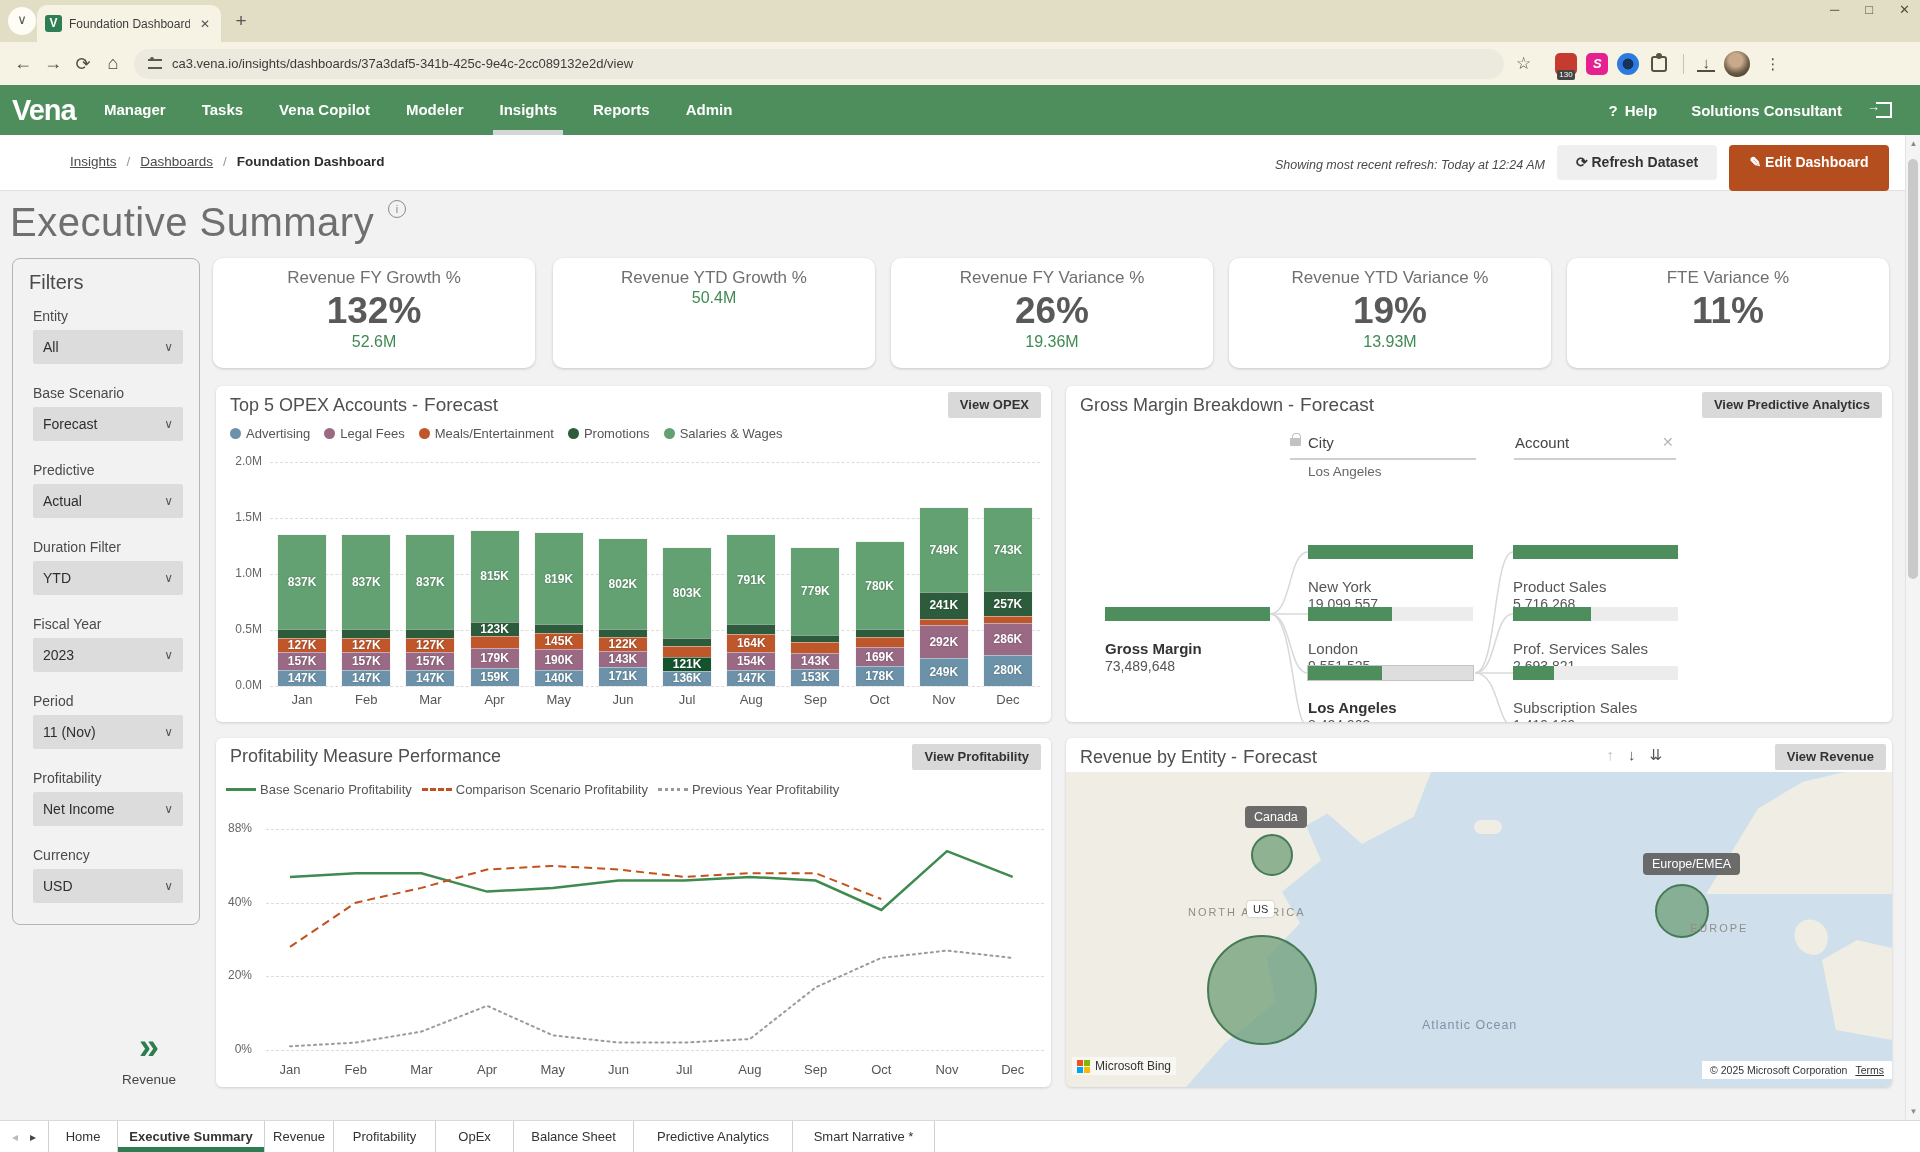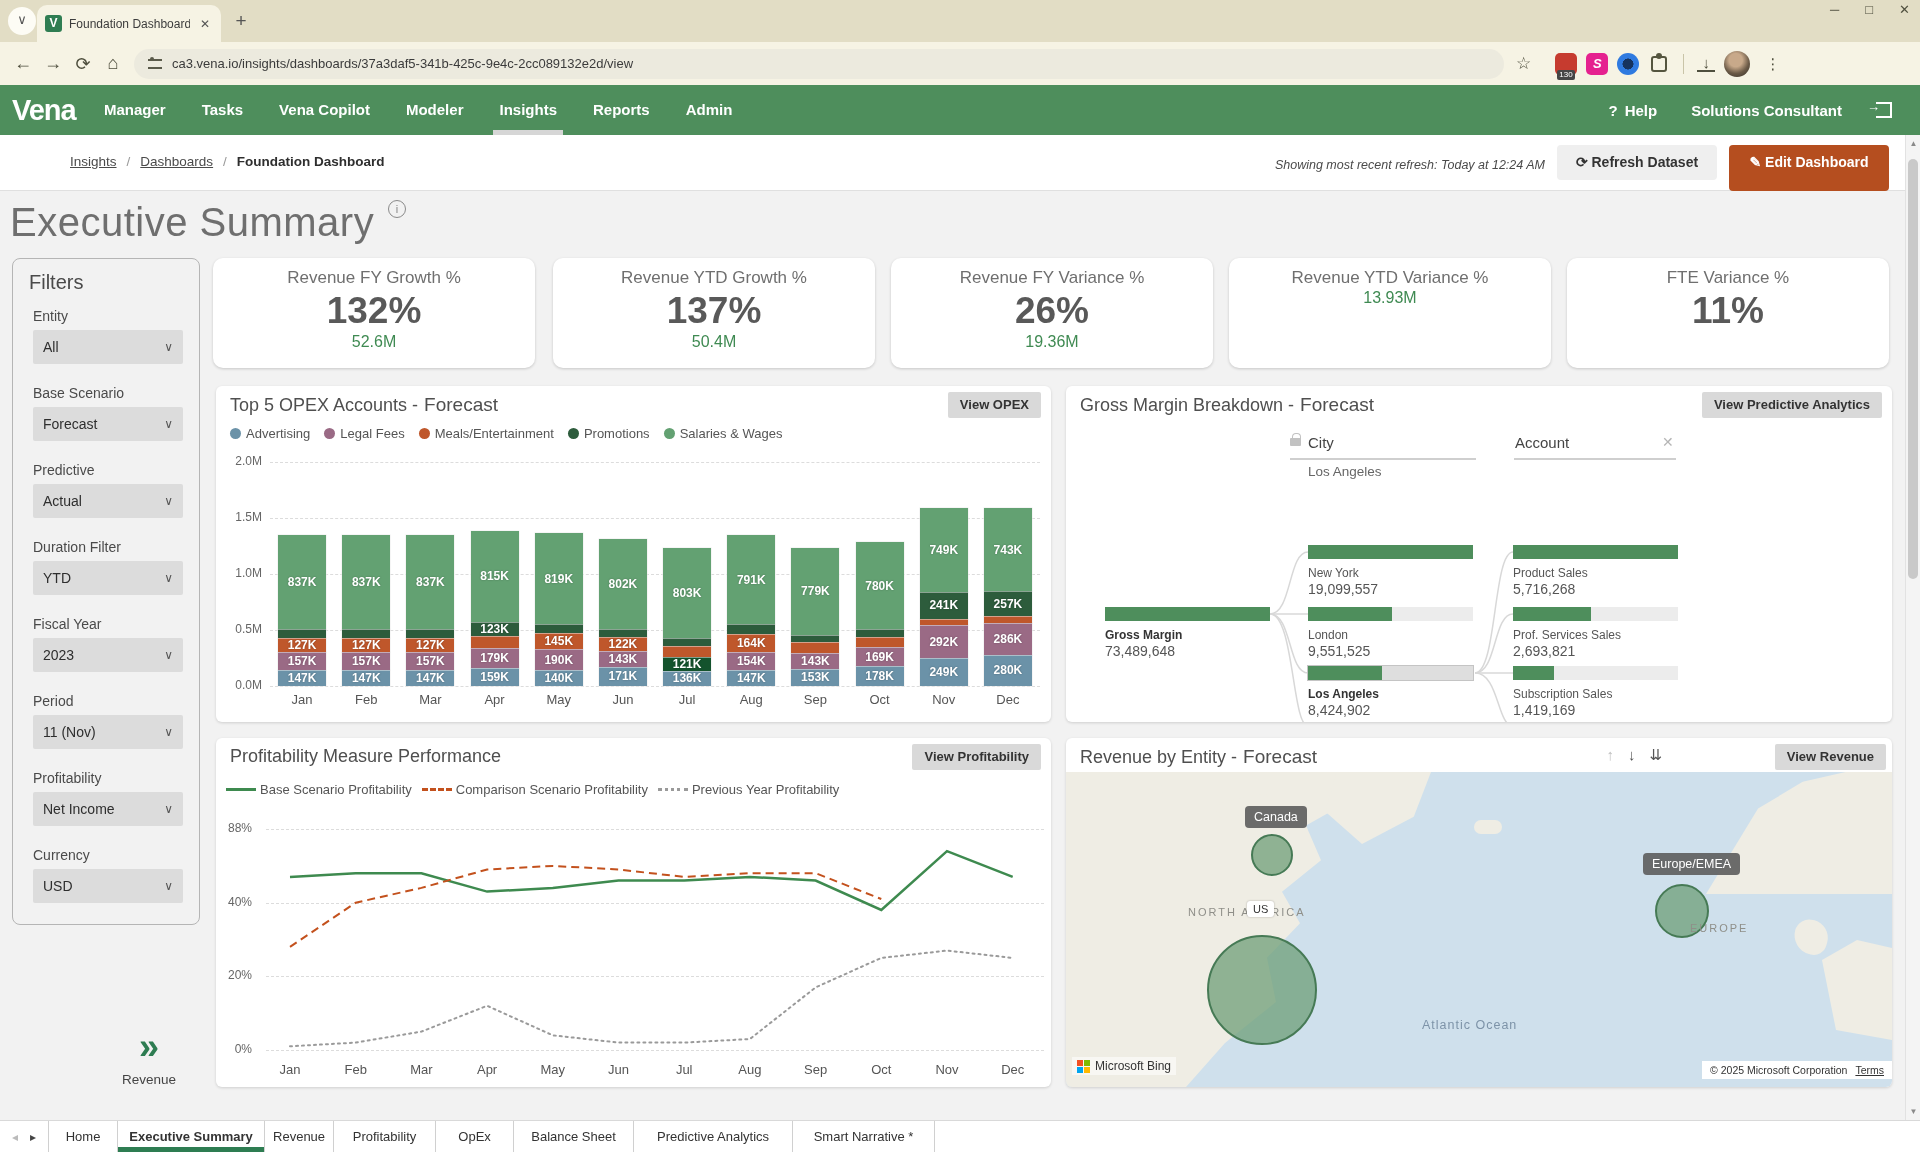--- a/index.html
+++ b/index.html
@@ -100,21 +100,21 @@
   .dt-head { position:absolute; top:48px; font-size:15px; color:#444; }
   .dt-underline { position:absolute; top:72px; height:2px; background:#cfcfcf; }
   .lock { position:absolute; width:11px; height:8px; background:#c2c2c2; border-radius:1px; }
   .lock::before { content:""; position:absolute; left:2px; top:-5px; width:7px; height:6px; border:1.5px solid #c2c2c2; border-bottom:none; border-radius:4px 4px 0 0; }
   .dt-x { position:absolute; top:48px; color:#b5b5b5; font-size:14px; }
   .dt-selected { position:absolute; top:78px; font-size:13.5px; color:#666; }
   .node { position:absolute; width:165px; }
   .node-bar { height:14px; background:#ececec; position:relative; }
   .node-bar .fill { position:absolute; left:0; top:0; bottom:0; background:#4e8e5c; }
   .node.sel .node-bar { background:#dedede; outline:1px solid #c4c4c4; }
-  .node-name { font-size:12px; color:#555; margin-top:7px; }
+  .node-name { font-size:15px; color:#555; margin-top:19px; }
   .node-val { font-size:14px; color:#555; margin-top:1px; }
   .node.bold .node-name { font-weight:bold; color:#333; }
 
   
   .pm-legend { position:absolute; left:10px; top:44px; display:flex; align-items:center; gap:4px; font-size:13px; color:#555; }
   .ls { display:inline-block; width:30px; }
   .ls-solid { border-top:3px solid #3e8a4f; }
   .ls-dashed { border-top:3px dashed #c3511d; }
   .ls-dotted { border-top:3px dotted #9a9a9a; }
 
@@ -294,30 +294,30 @@
     </div>
 
     <div id="kpi-row">
         <div class="kpi" style="left:213px;">
           <div class="kpi-title">Revenue FY Growth %</div>
           <div class="kpi-value">132%</div>
           <div class="kpi-sub">52.6M</div>
         </div>
         <div class="kpi" style="left:553px;">
           <div class="kpi-title">Revenue YTD Growth %</div>
-          <div class="kpi-value">137%</div>
           <div class="kpi-sub">50.4M</div>
         </div>
         <div class="kpi" style="left:891px;">
           <div class="kpi-title">Revenue FY Variance %</div>
           <div class="kpi-value">26%</div>
           <div class="kpi-sub">19.36M</div>
         </div>
         <div class="kpi" style="left:1229px;">
           <div class="kpi-title">Revenue YTD Variance %</div>
+          <div class="kpi-value">19%</div>
           <div class="kpi-sub">13.93M</div>
         </div>
         <div class="kpi" style="left:1567px;">
           <div class="kpi-title">FTE Variance %</div>
           <div class="kpi-value">11%</div>
           <div class="kpi-sub"></div>
         </div>
       </div>
 
     <div class="card" style="left:216px; top:194px; width:835px; height:336px;">

